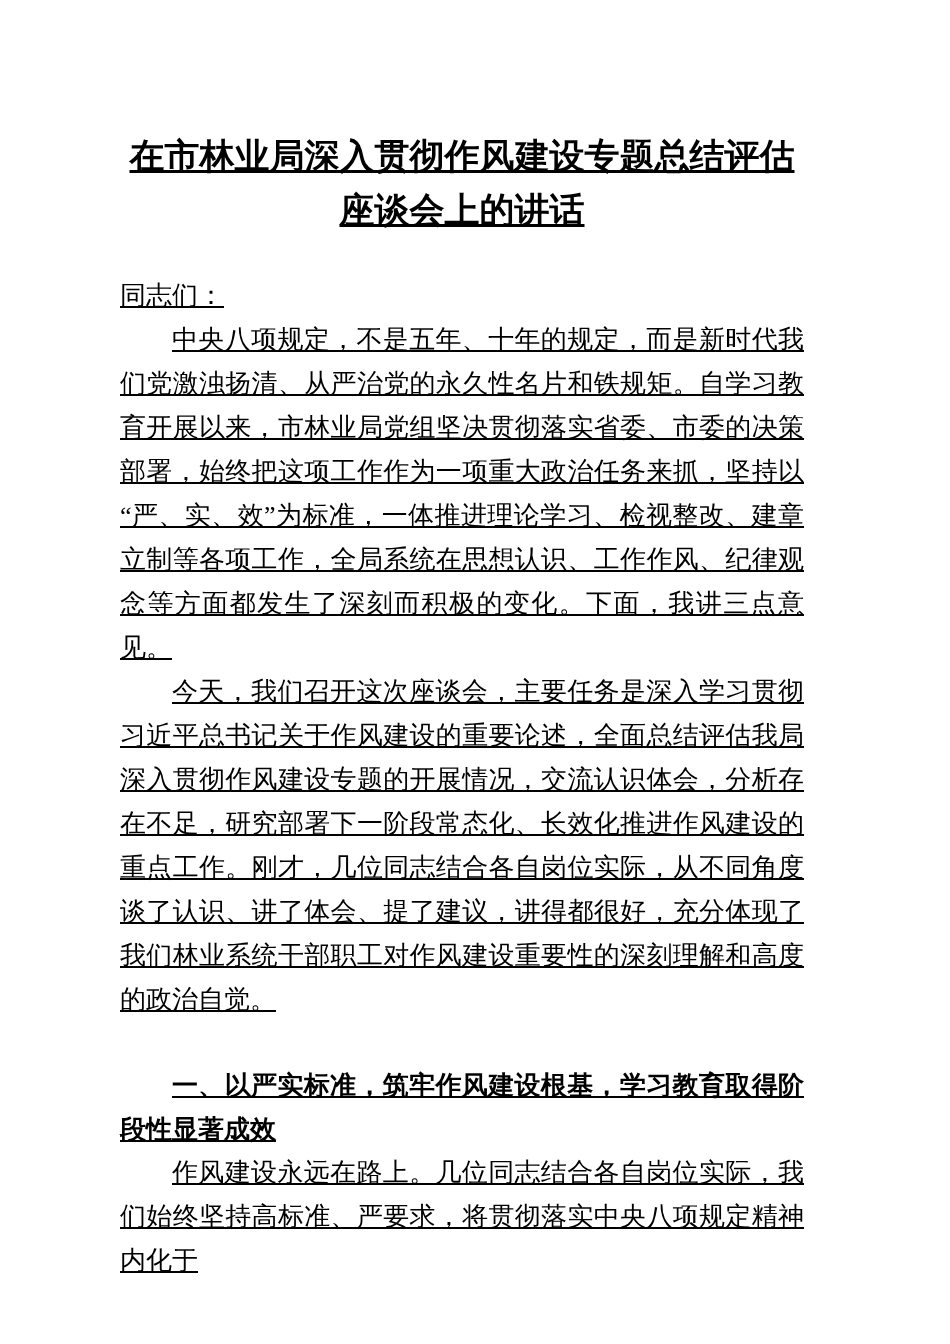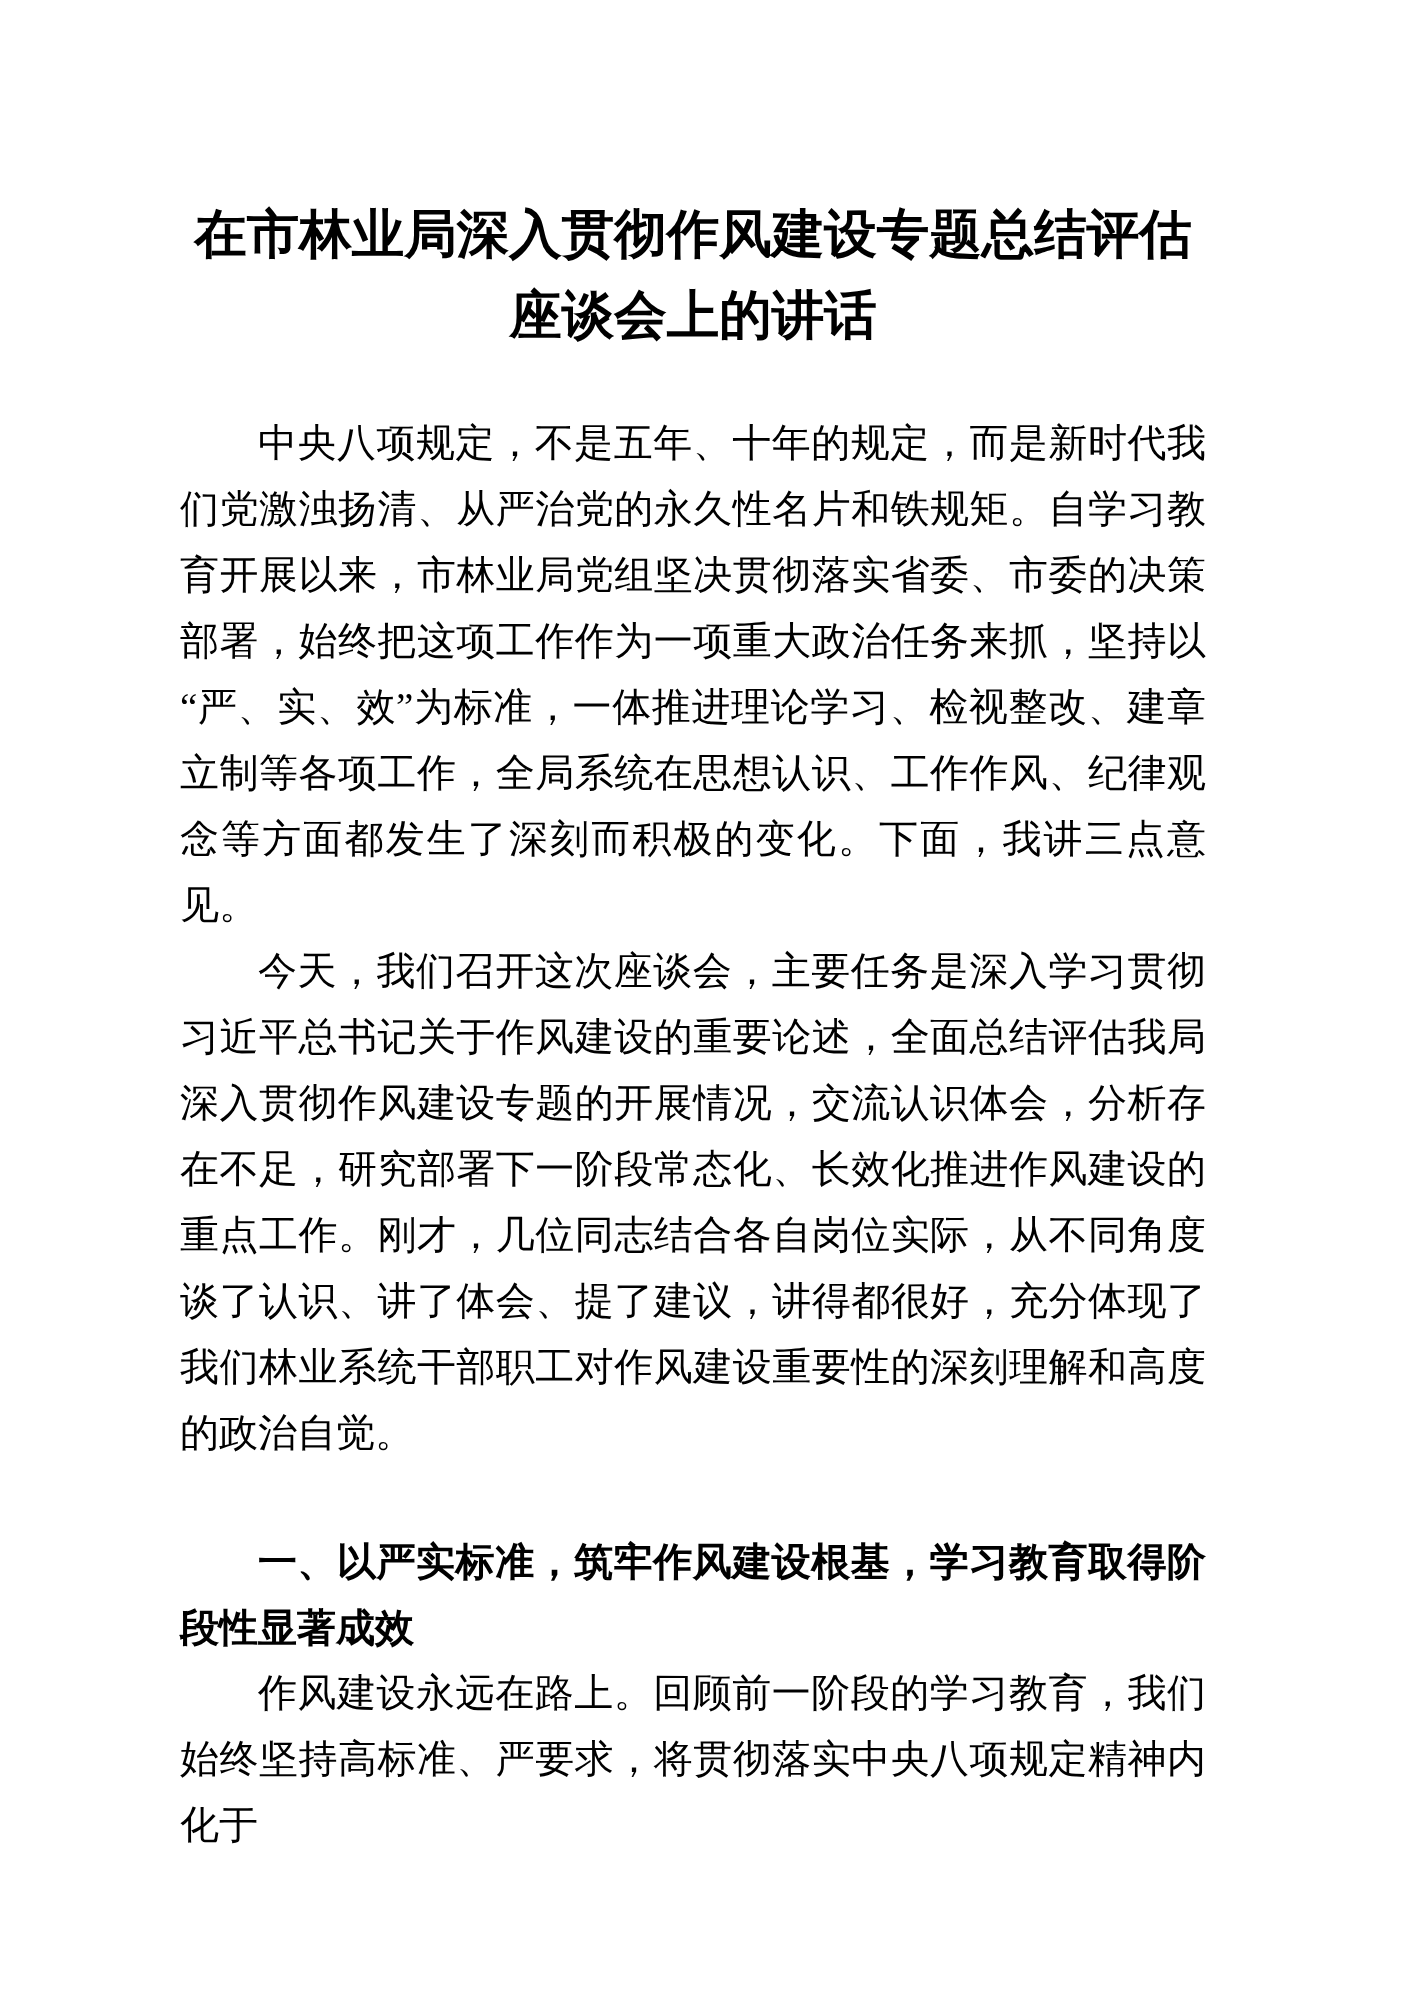--- a/index.html
+++ b/index.html
@@ -9,20 +9,21 @@
     font-family: "Liberation Serif", serif;
   }
   .page {
     position: relative;
     width: 922px;
     height: 1344px;
     background: #ffffff;
     color: #000000;
     padding: 130px 118px 0 120px;
     overflow: hidden;
+    text-decoration: underline;
   }
   .doc-title {
     font-family: "Liberation Serif", serif;
     font-weight: bold;
     font-size: 35px;
     line-height: 54px;
     text-align: center;
     color: #000000;
     margin-bottom: 36px;
   }
@@ -43,18 +44,19 @@
     font-weight: bold;
     margin-top: 41px;
   }
 </style>
 </head>
 <body>
 
 <div class="page">
   <h1 class="doc-title">在市林业局深入贯彻作风建设专题总结评估座谈会上的讲话</h1>
   <div class="doc-body" id="doc-body">
+      <p class="p-salutation">同志们：</p>
       <p class="p-body">中央八项规定，不是五年、十年的规定，而是新时代我们党激浊扬清、从严治党的永久性名片和铁规矩。自学习教育开展以来，市林业局党组坚决贯彻落实省委、市委的决策部署，始终把这项工作作为一项重大政治任务来抓，坚持以“严、实、效”为标准，一体推进理论学习、检视整改、建章立制等各项工作，全局系统在思想认识、工作作风、纪律观念等方面都发生了深刻而积极的变化。下面，我讲三点意见。</p>
       <p class="p-body">今天，我们召开这次座谈会，主要任务是深入学习贯彻习近平总书记关于作风建设的重要论述，全面总结评估我局深入贯彻作风建设专题的开展情况，交流认识体会，分析存在不足，研究部署下一阶段常态化、长效化推进作风建设的重点工作。刚才，几位同志结合各自岗位实际，从不同角度谈了认识、讲了体会、提了建议，讲得都很好，充分体现了我们林业系统干部职工对作风建设重要性的深刻理解和高度的政治自觉。</p>
       <p class="p-heading">一、以严实标准，筑牢作风建设根基，学习教育取得阶段性显著成效</p>
-      <p class="p-body">作风建设永远在路上。回顾前一阶段的学习教育，我们始终坚持高标准、严要求，将贯彻落实中央八项规定精神内化于</p>
+      <p class="p-body">作风建设永远在路上。几位同志结合各自岗位实际，我们始终坚持高标准、严要求，将贯彻落实中央八项规定精神内化于</p>
     </div>
 </div>
 
 </body></html>

